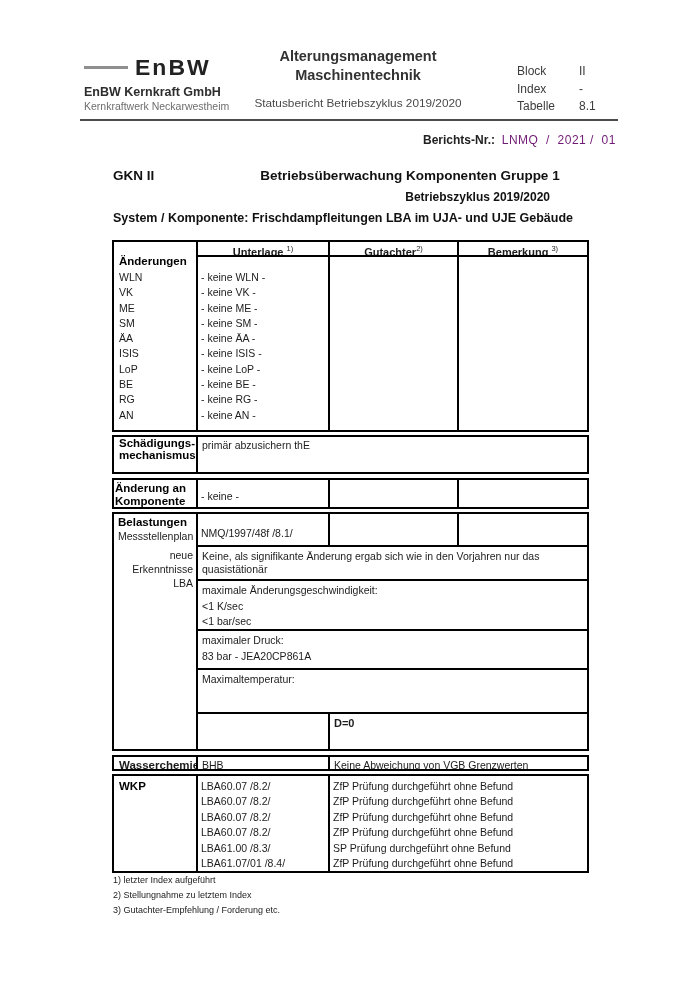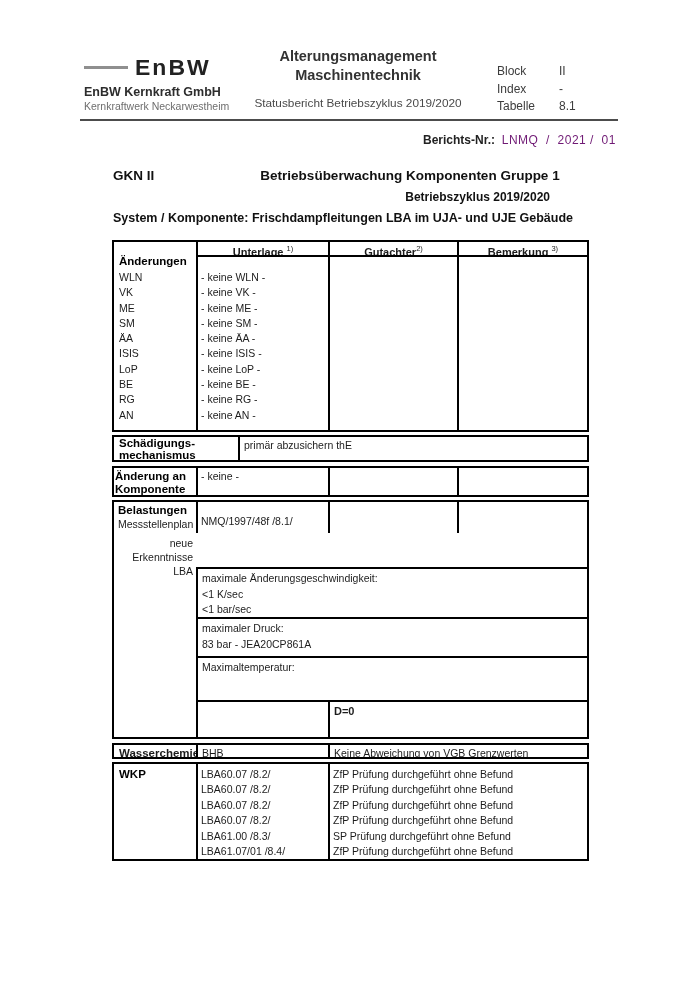--- a/index.html
+++ b/index.html
@@ -18,21 +18,21 @@
   .logo-word { font-size:23px; font-weight:800; letter-spacing:2px; color:#222; transform:scaleY(0.95); }
   .company  { position:absolute; left:84px; top:85px;  font-size:12.5px; font-weight:bold; color:#2d2d2d; }
   .plant    { position:absolute; left:84px; top:100px; font-size:10.5px; color:#6e6e6e; }
 
   .center-head { position:absolute; left:247px; top:47px; width:222px; text-align:center; color:#333; }
   .center-head .t1 { font-size:14.5px; font-weight:bold; line-height:19px; }
   .center-head .sub { margin-top:11px; font-size:11.8px; color:#4a4a4a; }
 
   .meta { position:absolute; left:497px; top:63px; font-size:12px; color:#3c3c3c; }
   .meta-row { display:flex; line-height:17.5px; }
-  .meta-label { width:62px; }
+  .meta-label { width:62px;margin-left:20px; }
   .meta-value { width:40px; }
 
   .head-rule { position:absolute; left:80px; top:119px; width:538px; height:2px; background:#4c4c4c; }
 
   .report-no { position:absolute; left:423px; top:133px; font-size:12px; white-space:pre; }
   .report-no .lbl { font-weight:bold; color:#222; }
   .report-no .val { color:#701a75; letter-spacing:0.5px; }
 
   
   .unit   { position:absolute; left:113px; top:168px; font-size:13.5px; font-weight:bold; color:#111; }
@@ -53,27 +53,27 @@
   .sec1 { height:192px; margin-bottom:3px; display:grid;
           grid-template-columns:82px 132px 129px 1fr; grid-template-rows:15px 1fr; }
   .sec1 .labelcell { grid-row:1/3; padding:12px 15px 0 5px; }
   .hcell { font-size:11px; font-weight:bold; text-align:center; line-height:13px; }
   .hcell sup { font-size:7.5px; font-weight:normal; }
   .keys { margin-top:1px; }
   .keys div, .vals div { line-height:15.3px; }
   .vals { padding:13px 3px 0 3px; }
   .sec1 .head-spacer { line-height:15px; }
 
-  .sec2 { height:27px; margin-bottom:4px; display:grid; grid-template-columns:82px 1fr;gap:42px; }
+  .sec2 { height:39px; margin-bottom:4px; display:grid; grid-template-columns:82px 1fr; }
   .sec2 .labelcell { padding:1px 2px 0 5px; line-height:11.5px; }
   .sec2 .valcell { padding:2px 4px 0 4px; }
 
   .sec3 { height:31px; margin-bottom:3px; display:grid; grid-template-columns:82px 132px 129px 1fr; }
   .sec3 .labelcell { padding:2px 2px 0 1px; line-height:12.5px; }
-  .sec3 .valcell { padding:2px 4px 0 3px; }
+  .sec3 .valcell { padding:10px 4px 0 3px; }
 
   .sec4 { height:239px; margin-bottom:4px; display:grid;
           grid-template-columns:82px 132px 129px 1fr;
           grid-template-rows:31px 34px 50px 39px 44px 1fr; }
   .sec4 .labelcell { grid-row:1/7; grid-column:1; padding:2px 3px 0 4px; }
   .sec4 .labelcell .r { text-align:right; line-height:14px; }
   .sec4 .span-cell { grid-column:2/5; padding:2px 5px 0 4px; }
   .sec4 .line { line-height:15.5px; }
   .wrap2 { line-height:13px; padding-top:1px; }
 
@@ -193,20 +193,24 @@
         <div class="r" style="margin-top:5px;">neue Erkenntnisse</div>
         <div class="r">LBA</div>
       </div>
 
       <div class="cell bL" style="grid-column:2;grid-row:1;padding:13px 3px 0 3px;">
         <span>NMQ/1997/48f /8.1/</span>
       </div>
       <div class="cell bL" style="grid-column:3;grid-row:1;"></div>
       <div class="cell bL" style="grid-column:4;grid-row:1;"></div>
 
+      <div class="cell span-cell bL bT" style="grid-row:2;">
+        <div class="wrap2">Keine, als signifikante Änderung ergab sich wie in den Vorjahren nur das quasistätionär</div>
+        <div class="wrap2">verlaufende An- und Abfahren.</div>
+      </div>
 
       <div class="cell span-cell bL bT" style="grid-row:3;">
         <div class="line">maximale Änderungsgeschwindigkeit:</div>
         <div class="line">&lt;1 K/sec</div>
         <div class="line">&lt;1 bar/sec</div>
       </div>
 
       <div class="cell span-cell bL bT" style="grid-row:4;">
         <div class="line">maximaler Druck:</div>
         <div class="line">83 bar - JEA20CP861A</div>
@@ -241,14 +245,19 @@
         <div>ZfP Prüfung durchgeführt ohne Befund</div>
         <div>ZfP Prüfung durchgeführt ohne Befund</div>
         <div>ZfP Prüfung durchgeführt ohne Befund</div>
         <div>SP Prüfung durchgeführt ohne Befund</div>
         <div>ZfP Prüfung durchgeführt ohne Befund</div>
       </div>
     </div>
 
   </div>
 
+  <div class="footnotes">
+    <div>1) letzter Index aufgeführt</div>
+    <div>2) Stellungnahme zu letztem Index</div>
+    <div>3) Gutachter-Empfehlung / Forderung etc.</div>
+  </div>
 
 </div>
 
 </body></html>

